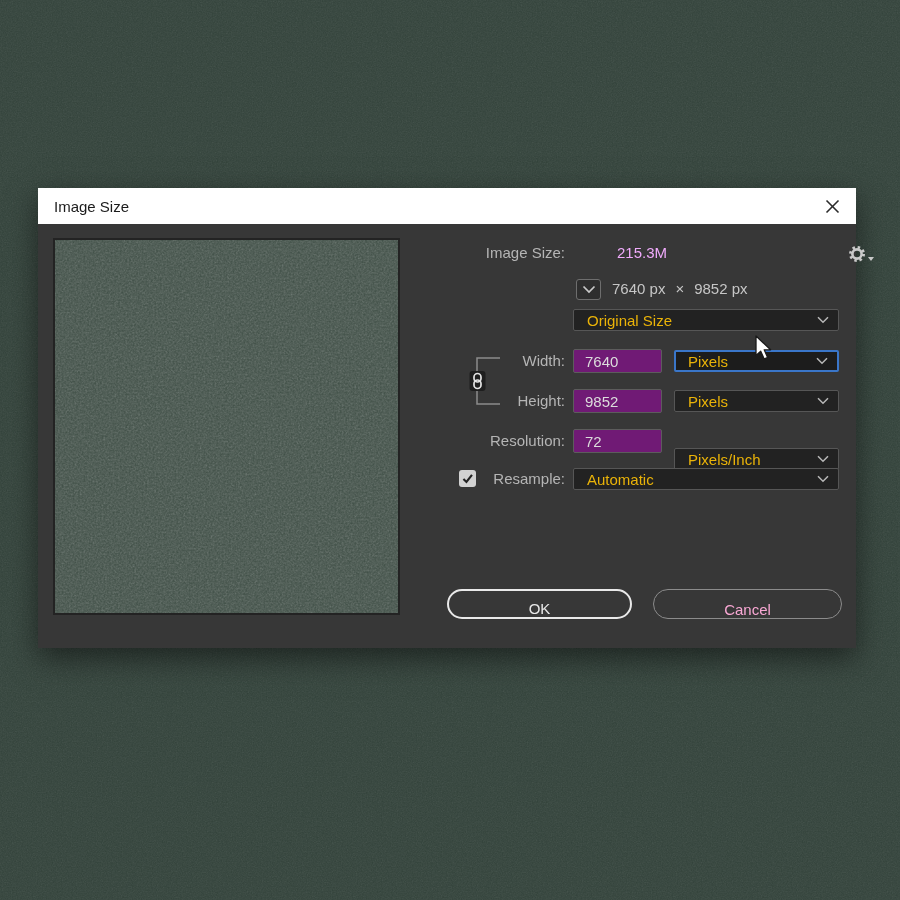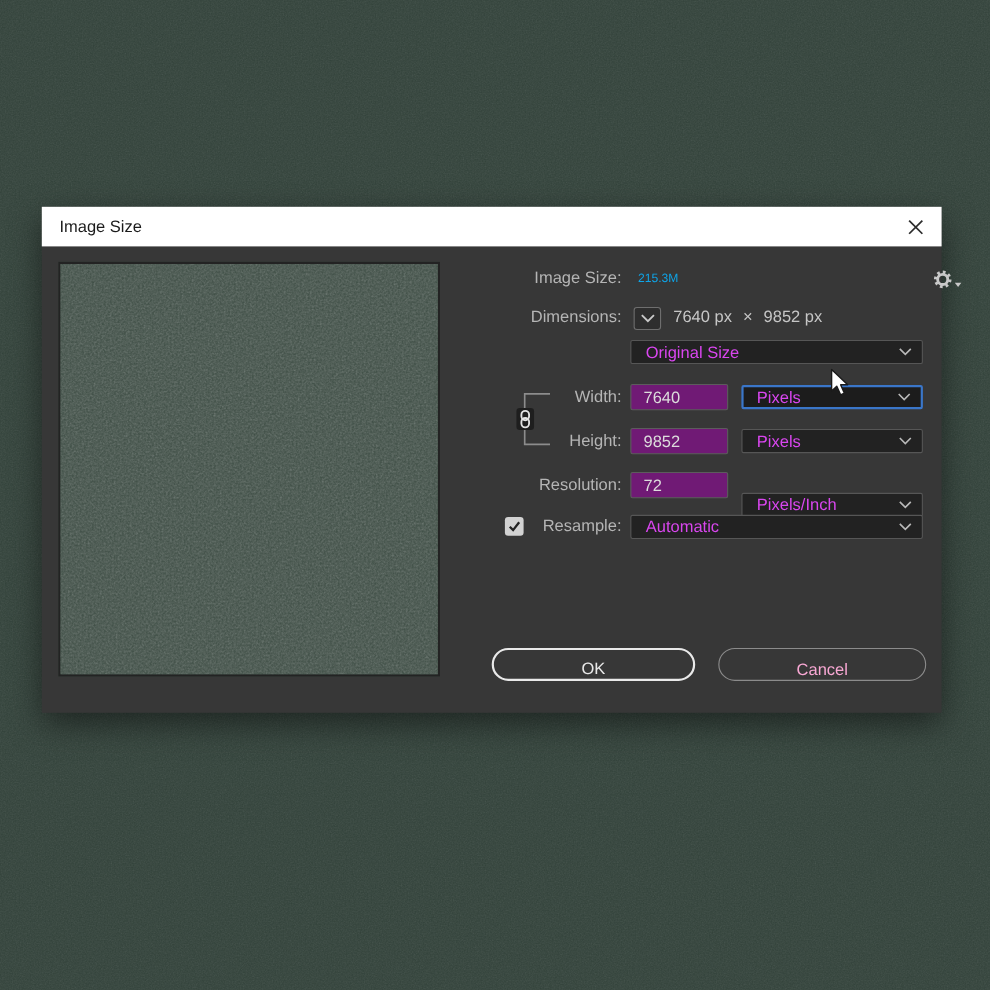--- a/index.html
+++ b/index.html
@@ -34,33 +34,33 @@
     position:absolute; left:15px; top:50px; width:347px; height:377px;
     background:#3d4d44; border:2px solid #232323; overflow:hidden;
   }
   .preview svg { position:absolute; inset:-2px; width:351px; height:381px; }
 
   
   .row-label {
     position:absolute; left:340px; width:187px; text-align:right;
     font-size:15px; color:#b5b5b5; line-height:22px;
   }
-  .static-val { position:absolute; font-size:11px; color:#0ea5e9; line-height:22px; }
+  .static-val { position:absolute; font-size:15px; color:#f0abfc; line-height:22px;margin-left:37px; }
 
   .text-input {
     position:absolute; left:535px; width:89px; height:24px;
     background:#701a75; border:1px solid #5c5c5c; border-radius:2px;
     color:#dcdcdc; font-size:15px; font-family:Liberation Sans, sans-serif;
     padding:0 0 0 11px; outline:none;
   }
   .dd {
     position:absolute; height:22px;
     background:#222222; border:1px solid #565656; border-radius:2px;
     display:flex; align-items:center;
-    color:#d946ef; font-size:15px;
+    color:#eab308; font-size:15px;
   }
   .dd .dd-text { margin-left:13px; flex:1; white-space:nowrap; }
   .dd .chev { margin-right:9px; flex:none; }
   .dd.focused { border:2px solid #3a76c9; background:#1c1c1c; }
   .dd.focused .dd-text { margin-left:12px; }
 
   .chev-btn {
     position:absolute; left:538px; top:91px; width:25px; height:21px;
     background:#2e2e2e; border:1px solid #6e6e6e; border-radius:3px;
     display:flex; align-items:center; justify-content:center;
@@ -134,21 +134,20 @@
   <div class="row-label" style="top:54px;">Image Size:</div>
   <div class="static-val" style="left:542px; top:54px;">215.3M</div>
   <div class="gear-wrap">
     <svg width="18" height="18" viewBox="-9 -9 18 18">
       <circle r="6.2" fill="none" stroke="#c9c9c9" stroke-width="3.6" stroke-dasharray="2.3 2.55"></circle>
       <circle r="4.6" fill="none" stroke="#c9c9c9" stroke-width="2.6"></circle>
     </svg>
     <span class="gear-caret"></span>
   </div>
 
-  <div class="row-label" style="top:90px;">Dimensions:</div>
   <div class="chev-btn">
     <svg width="14" height="9" viewBox="0 0 14 9">
       <polyline points="1.5,1.5 7,7 12.5,1.5" fill="none" stroke="#c9c9c9" stroke-width="1.7"></polyline>
     </svg>
   </div>
   <div class="dims-text">
     <span>7640 px</span>
     <span>×</span>
     <span>9852 px</span>
   </div>

